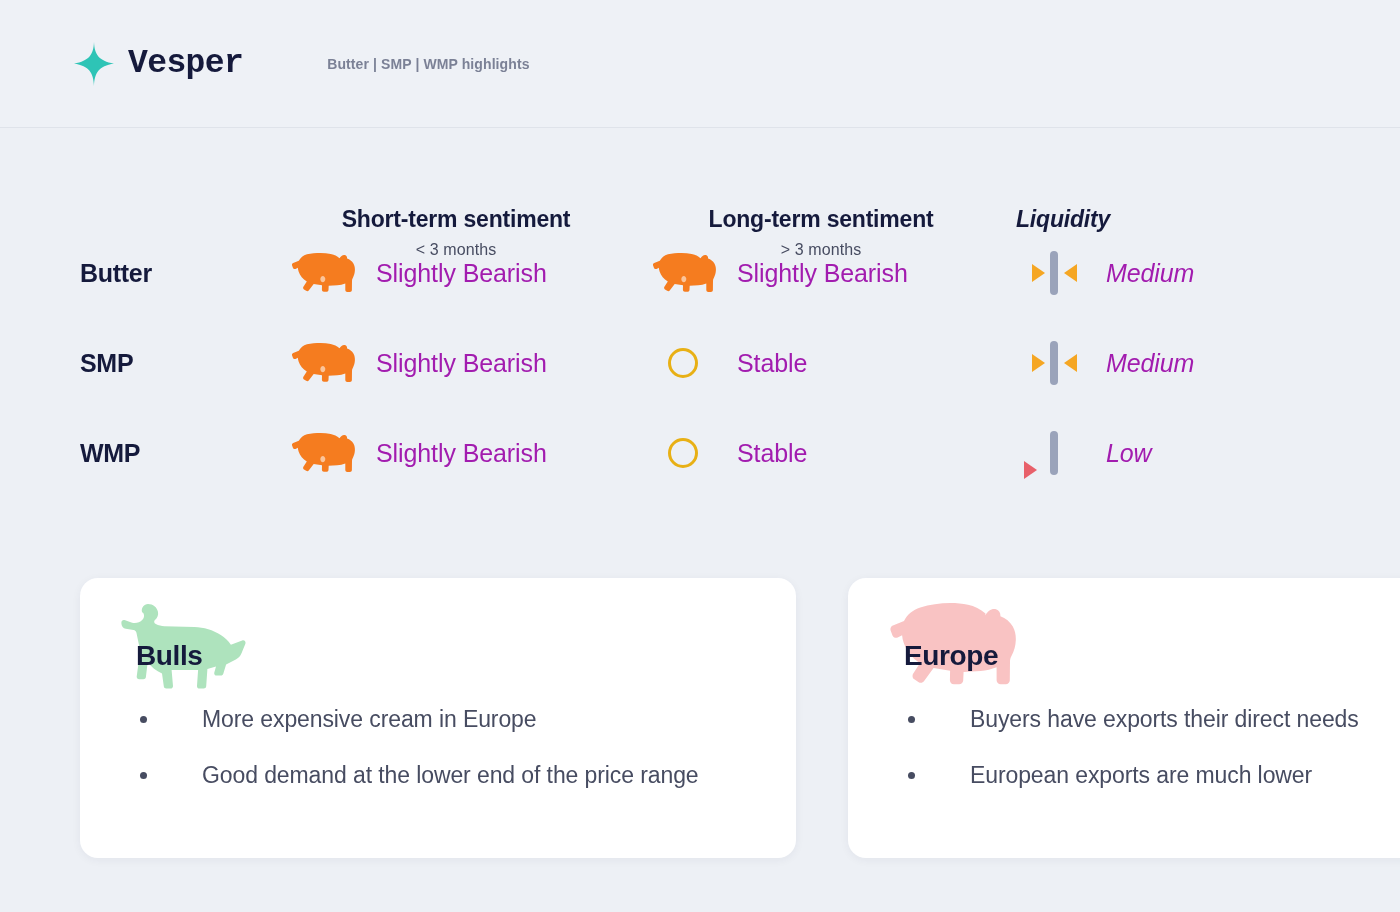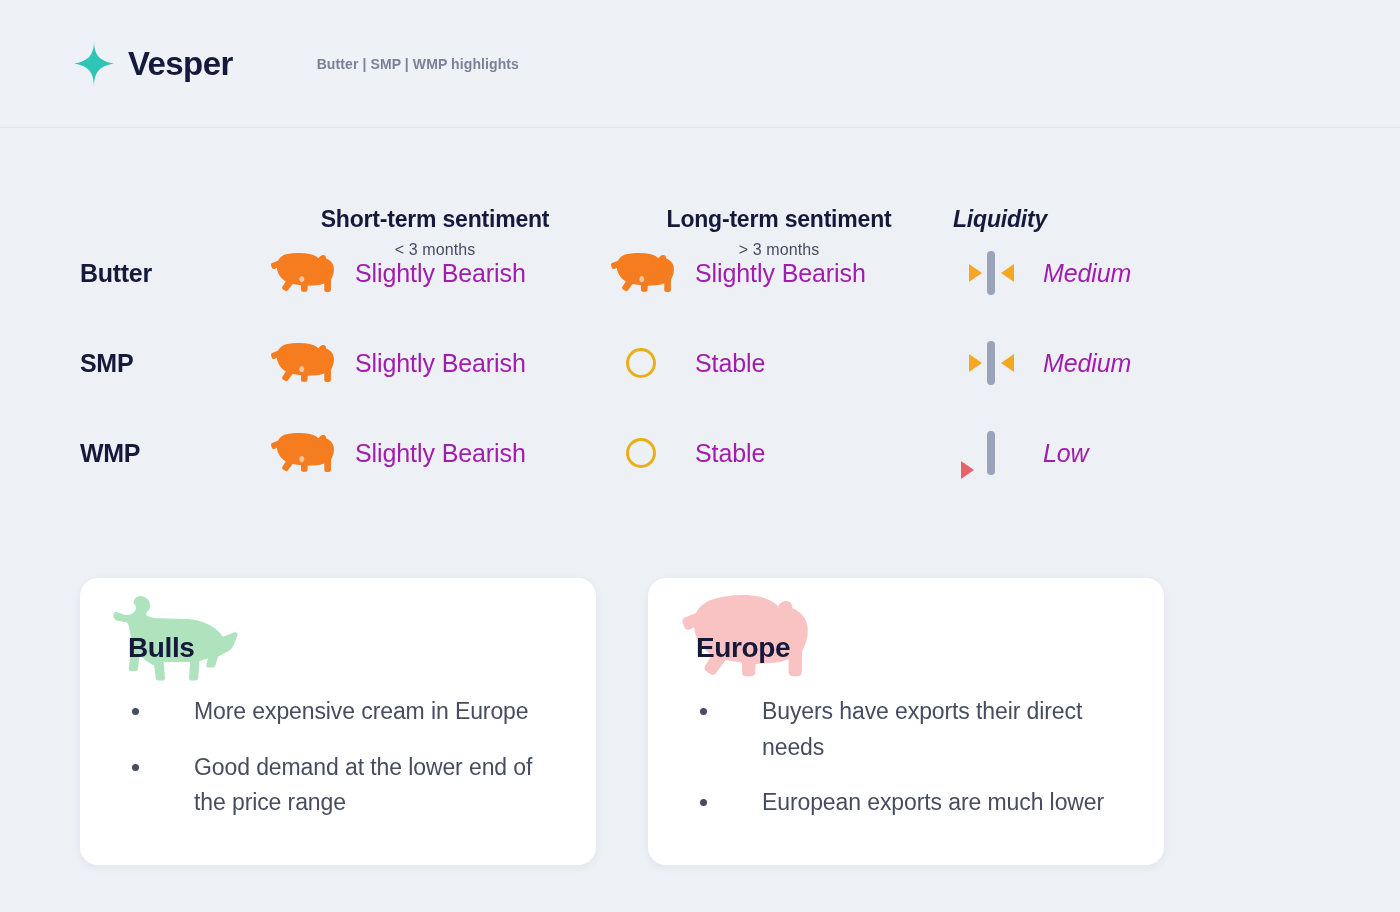--- a/index.html
+++ b/index.html
@@ -50,20 +50,21 @@
     display: block;
     flex: none;
   }
 
   .brand-name {
     font-size: 33px;
     font-weight: 700;
     letter-spacing: -0.6px;
     color: #151a3c;
     white-space: nowrap;
+    font-family: Liberation Mono, monospace;
   }
 
   .header-subtitle {
     margin-left: 84px;
     font-size: 14px;
     font-weight: 700;
     color: #7b8196;
     letter-spacing: 0.1px;
     white-space: nowrap;
   }
@@ -73,20 +74,21 @@
     position: absolute;
     left: 0;
     top: 128px;
     width: 1400px;
   }
 
   .matrix-row {
     display: flex;
     align-items: center;
     width: 1400px;
+    gap: 21px;
   }
 
   .col-name    { width: 265px; padding-left: 80px; flex: none; }
   .col-short   { width: 340px; flex: none; }
   .col-long    { width: 348px; flex: none; }
   .col-liquid  { width: 347px; flex: none; font-style: italic; }
 
   .head-row { height: 100px; align-items: flex-start; padding-top: 78px; }
 
   .col-head { text-align: center; }
@@ -201,27 +203,27 @@
     left: 0;
     top: 578px;
     width: 1400px;
     display: flex;
     gap: 52px;
     padding: 0 80px;
   }
 
   .card {
     position: relative;
-    width: 516px;
+    width: 716px;
     min-height: 280px;
     background: #ffffff;
     border-radius: 18px;
     box-shadow: 0 2px 10px rgba(30, 40, 70, 0.055);
     overflow: hidden;
-    padding: 8px;
+    padding: 16px;
     flex: none;
   }
 
   .card-head {
     position: relative;
     height: 108px;
   }
 
   .card-watermark {
     position: absolute;

